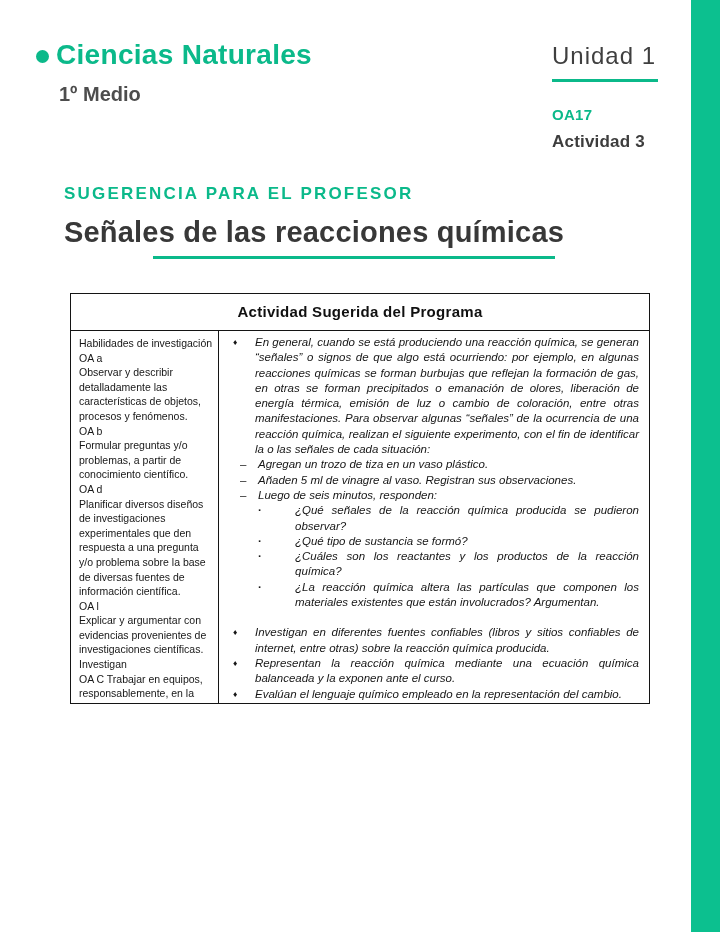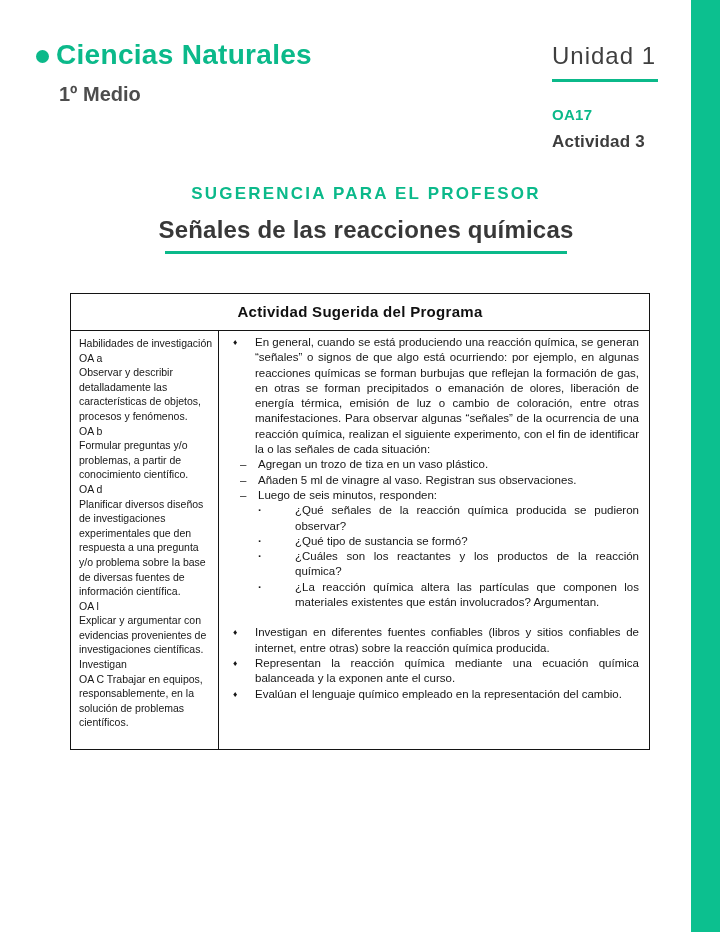--- a/index.html
+++ b/index.html
@@ -23,35 +23,35 @@
   .brand-bullet{flex:0 0 auto;width:13px;height:13px;border-radius:50%;background:var(--accent-green);margin-top:10px;margin-right:7px;}
   .brand-title{font-size:28px;font-weight:bold;color:var(--accent-green);letter-spacing:.3px;line-height:1.1;}
   .brand-grade{font-size:20px;font-weight:bold;color:#4d4d4d;margin-top:12px;margin-left:3px;}
   .unit-block{text-align:left;padding-top:2px;}
   .unit-title{font-size:24px;font-weight:400;color:#3f3f3f;letter-spacing:1px;padding-bottom:9px;}
   .unit-underline{height:3px;background:var(--accent-green);width:106px;margin-left:auto;}
   .oa-code{margin-top:24px;font-size:15px;font-weight:bold;color:var(--accent-green);letter-spacing:.3px;}
   .activity-label{margin-top:9px;font-size:17px;font-weight:bold;color:var(--dark-text);letter-spacing:.2px;}
 
   
-  .titles{position:absolute;top:184px;left:76px;width:580px;text-align:center;}
+  .titles{position:absolute;top:184px;left:64px;width:580px;text-align:left;}
   .kicker{font-size:17px;font-weight:bold;letter-spacing:2.2px;color:var(--accent-green);}
-  .main-title{margin-top:12px;font-size:24px;font-weight:bold;color:#383838;letter-spacing:.2px;}
+  .main-title{margin-top:12px;font-size:29px;font-weight:bold;color:#383838;letter-spacing:.2px;}
   .title-underline{margin:7px auto 0;width:402px;height:3px;background:var(--accent-green);}
 
   
-  .activity-table{position:absolute;top:293px;left:70px;width:580px;height:457px;border:1.5px solid var(--border-black);display:flex;flex-direction:column;background:#fff;}
+  .activity-table{position:absolute;top:293px;left:70px;width:580px;height:411px;border:1.5px solid var(--border-black);display:flex;flex-direction:column;background:#fff;}
   .table-title{border-bottom:1.5px solid var(--border-black);text-align:center;font-weight:bold;font-size:15px;color:#101010;padding:9px 0 10px;letter-spacing:.3px;}
   .table-body{display:flex;flex:1;min-height:0;}
   .cell-left{width:148px;flex:0 0 148px;border-right:1.5px solid var(--border-black);padding:5px 4px 0 8px;font-size:10.5px;line-height:14.6px;color:var(--body-text);overflow:hidden;}
   .cell-right{flex:1;padding:4px 10px 0 14px;font-size:11.5px;line-height:15.3px;color:var(--body-text);overflow:hidden;}
 
   .li{display:flex;}
   .li .mk{flex:0 0 auto;}
-  .li .tx{flex:1;text-align:justify;}
+  .li .tx{flex:1;text-align:justify;font-style:italic;}
   .row-b .mk{width:22px;font-size:8.5px;}
   .row-dash{margin-left:7px;}
   .row-dash .mk{width:18px;}
   .row-dot{margin-left:25px;}
   .row-dot .mk{width:37px;font-weight:bold;}
   .gap-above{margin-top:15px;}
 </style>
 </head>
 <body>
 

